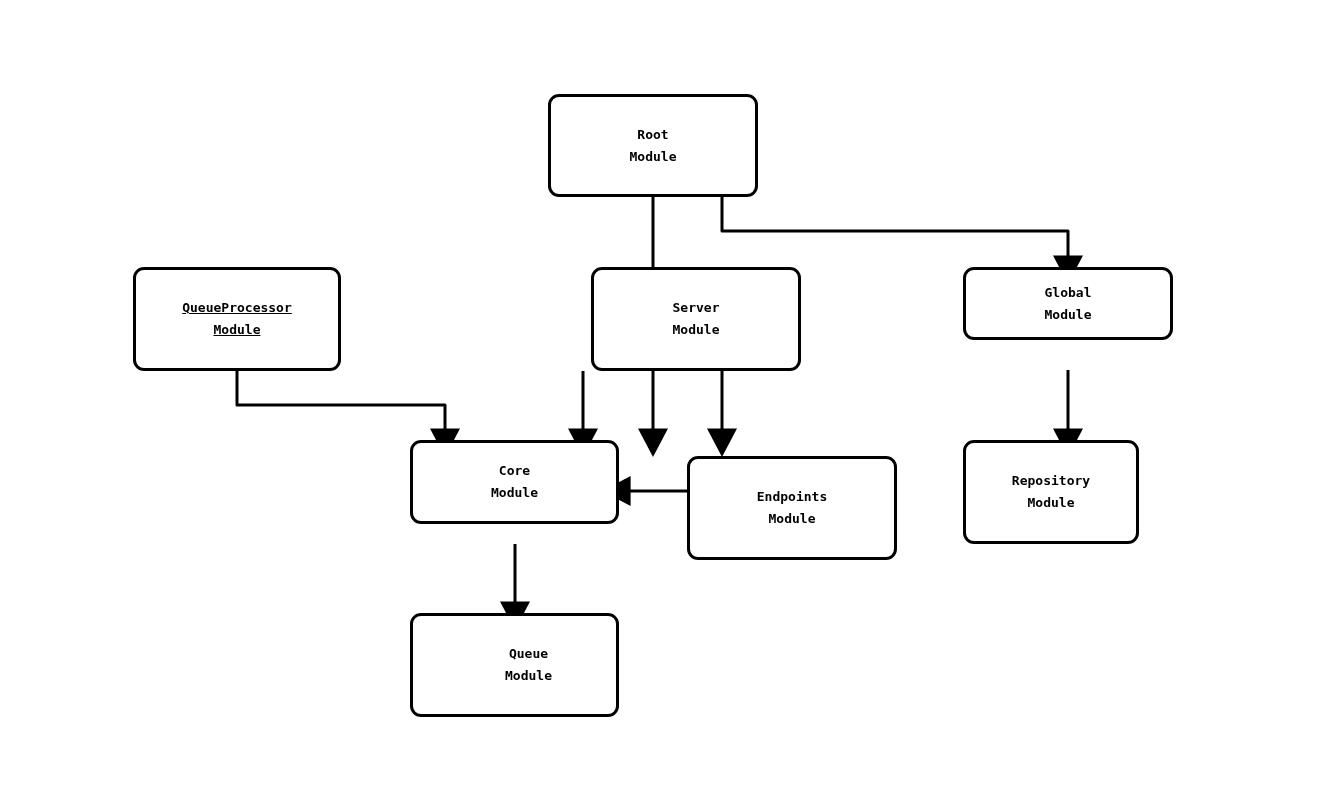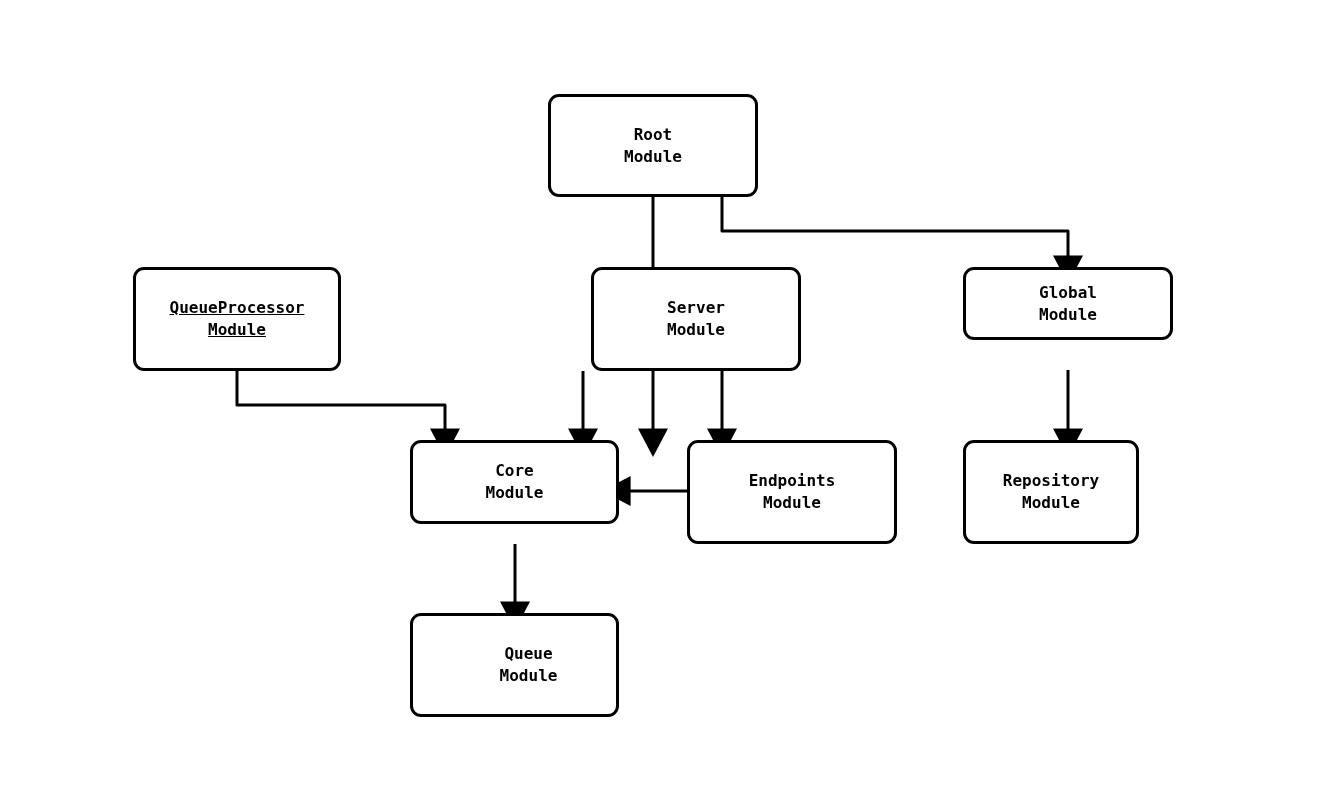--- a/index.html
+++ b/index.html
@@ -35,21 +35,21 @@
     border: 3px solid #000000;
     border-radius: 11px;
     display: flex;
     align-items: center;
     justify-content: center;
     z-index: 2;
   }
   .node-label {
     text-align: center;
     font-family: "DejaVu Sans Mono", "Liberation Mono", monospace;
-    font-size: 16px;
+    font-size: 13px;
     font-weight: bold;
     line-height: 22px;
     color: #000000;
     white-space: pre;
     letter-spacing: 0px;
   }
 </style>
 </head>
 <body>
 
@@ -113,21 +113,21 @@
   <div class="node" style="left:963px; top:267px; width:210px; height:73px;">
     <div class="node-label">Global
 Module</div>
   </div>
 
   <div class="node" style="left:410px; top:440px; width:209px; height:84px;">
     <div class="node-label">Core
 Module</div>
   </div>
 
-  <div class="node" style="left:687px; top:440px; width:210px; height:104px;">
+  <div class="node" style="left:687px; top:456px; width:210px; height:104px;">
     <div class="node-label">Endpoints
 Module</div>
   </div>
 
   <div class="node" style="left:963px; top:440px; width:176px; height:104px;">
     <div class="node-label">Repository
 Module</div>
   </div>
 
   <div class="node" style="left:410px; top:613px; width:209px; height:104px;padding-left:28px;">

